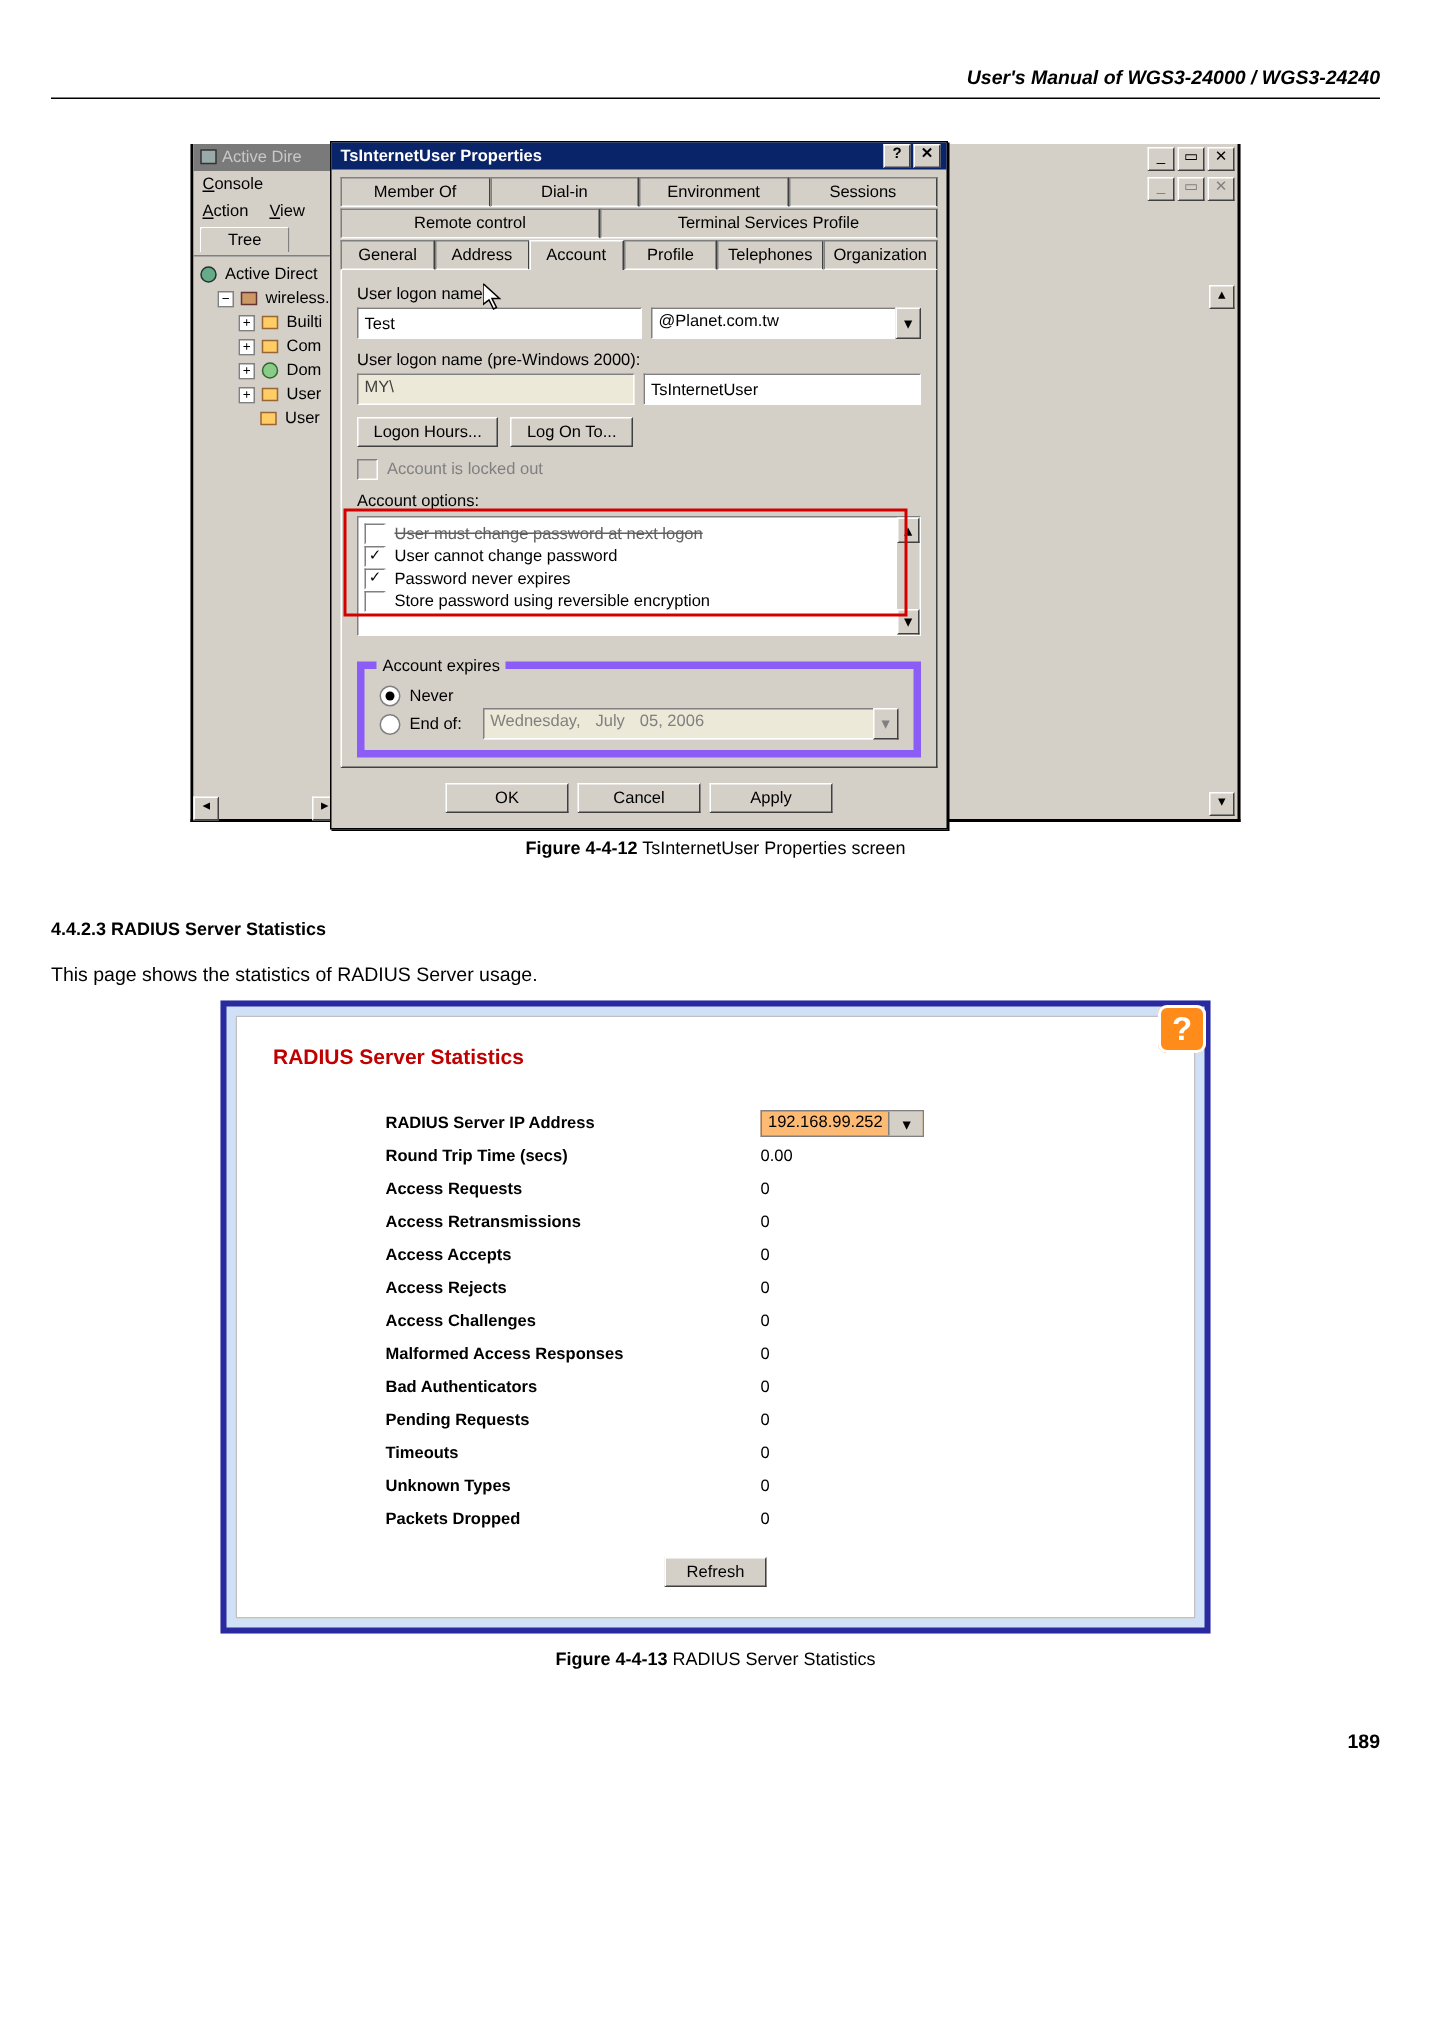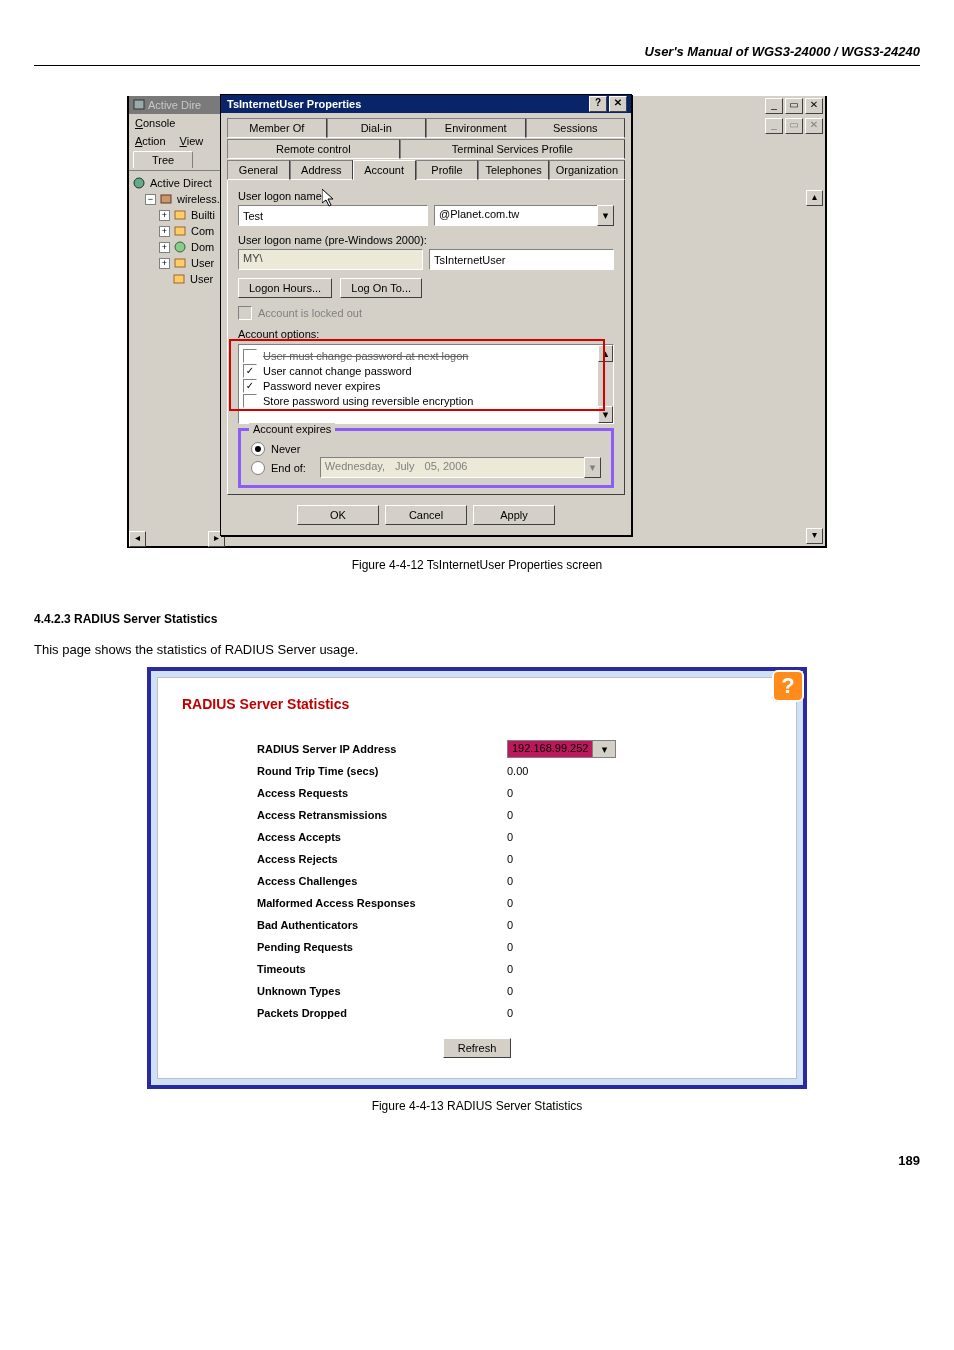--- a/index.html
+++ b/index.html
@@ -222,24 +222,24 @@
     border-bottom-color: #404040;
     display: flex; align-items: center; justify-content: center;
   }
   .scroll .track { flex: 1; }
   .red-rect {
     position: absolute;
     border: 2px solid #d40000;
     pointer-events: none;
   }
   .groupbox {
-    border: 3px solid #8b5cf6;
+    border: 5px solid #8b5cf6;
     position: relative;
     padding: 10px 10px 6px 10px;
-    margin-top: 4px;
+    margin-top: 17px;
   }
   .groupbox .legend {
     position: absolute;
     top: -8px; left: 8px;
     background: #d4d0c8;
     padding: 0 4px;
   }
   .radio {
     width: 12px; height: 12px; border: 1px solid #808080;
     border-radius: 50%;
@@ -249,21 +249,21 @@
   .radio.sel::after {
     content: ""; width: 6px; height: 6px; background: #000; border-radius: 50%;
   }
   .dlg-buttons { display: flex; gap: 6px; justify-content: center; margin-top: 10px; }
 
   .caption {
     text-align: center;
     font-size: 12px;
     margin: 10px 0 40px 0;
   }
-  .caption b { font-weight: normal; }
+  .caption b { font-weight: bold; }
 
   
   .sec-title { font-weight: bold; font-size: 12px; margin-top: 30px; }
   .sec-text { font-size: 13px; margin: 16px 0 10px 0; }
 
   
   .shot2 {
     width: 660px;
     margin: 6px auto 0 auto;
     border: 4px solid #2a2aa0;
@@ -300,21 +300,21 @@
     width: 440px;
     font-family: Arial, sans-serif;
     font-size: 11px;
   }
   .stats .row { display: flex; align-items: center; height: 22px; }
   .stats .k { width: 250px; font-weight: bold; }
   .stats .v { flex: 1; }
   .combo2 {
     display: inline-flex;
     border: 1px solid #808080;
-    background: #be185d;
+    background: #fdba74;
     height: 16px;
   }
   .combo2 span { padding: 1px 4px; font-size: 11px; }
   .combo2 .arr {
     width: 14px; background: #d4d0c8;
     border-left: 1px solid #808080;
     display: inline-flex; align-items: center; justify-content: center;
   }
   .refresh-wrap { text-align: center; margin-top: 14px; }
   .btn3d {

